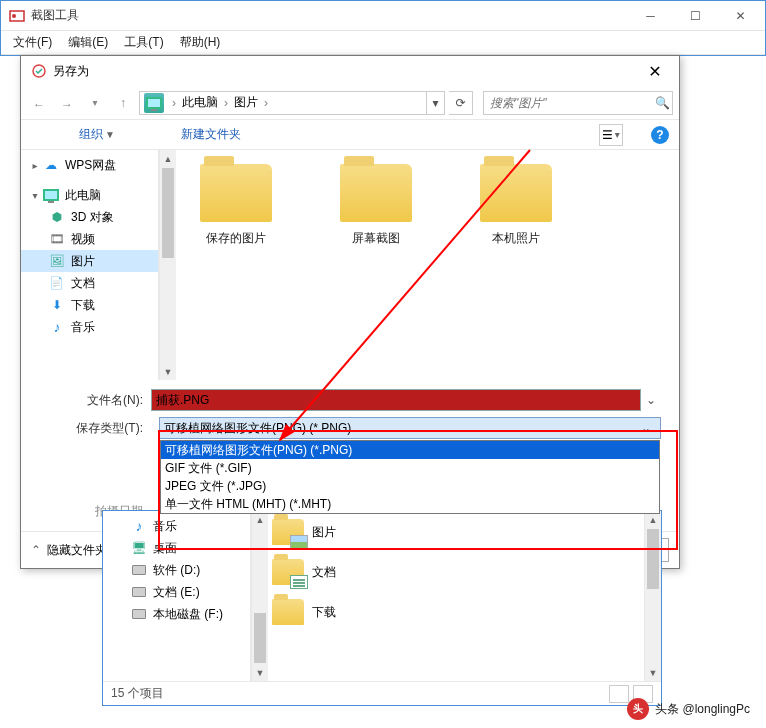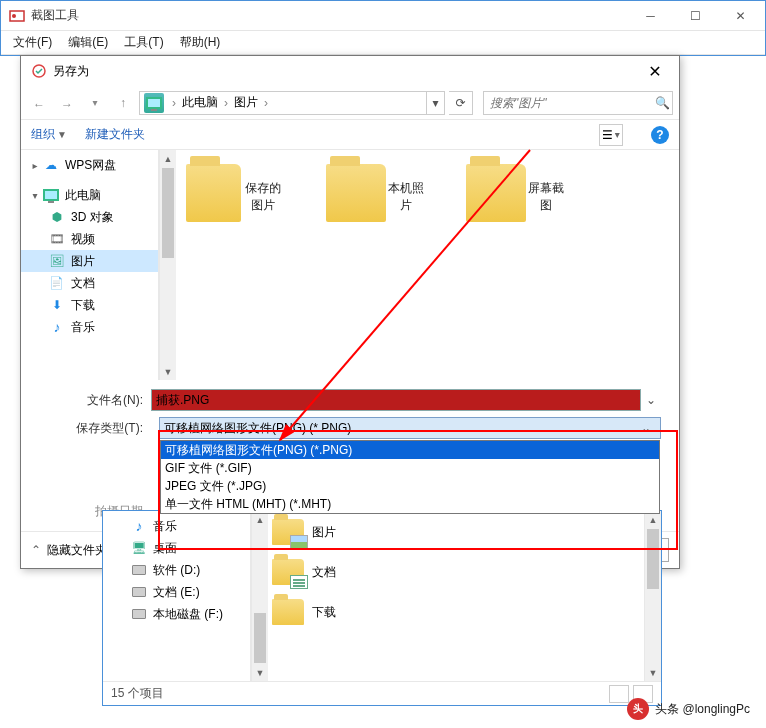--- a/index.html
+++ b/index.html
@@ -28,41 +28,41 @@
 .bc-icon { width: 20px; height: 20px; margin: 0 4px; display: flex; align-items: center; justify-content: center; background: linear-gradient(#5bb, #3a9); border-radius: 2px; }
 .bc-sep { color: #888; padding: 0 4px; }
 .bc-part { padding: 0 2px; }
 .bc-drop { width: 18px; text-align: center; color: #555; border-left: 1px solid #ccc; height: 100%; display:flex; align-items:center; justify-content:center;}
 .refresh { width: 24px; height: 24px; border: 1px solid #ccc; border-left: none; display: flex; align-items: center; justify-content: center; color: #555; }
 .searchbox { width: 190px; height: 24px; border: 1px solid #ccc; display: flex; align-items: center; margin-left: 6px; }
 .searchbox input { flex: 1; border: none; padding: 0 6px; outline: none; color: #777; font-style: italic; }
 .search-btn { width: 26px; text-align: center; color: #555; }
 
 .toolbar { height: 30px; display: flex; align-items: center; padding: 0 10px; gap: 18px; border-bottom: 1px solid #e8e8e8; }
-.tool-link { color: #1e5db8; }
+.tool-link { color: #1e5db8; margin-left: 48px; }
 .tool-drop { color: #666; font-size: 10px; margin-left: 2px; }
 .spacer { flex: 1; }
 .view-btn { width: 24px; height: 22px; border: 1px solid #ccc; display: flex; align-items: center; justify-content: center; }
 .help-btn { width: 18px; height: 18px; border-radius: 50%; background: #1e88e5; color: #fff; display: flex; align-items: center; justify-content: center; font-weight: bold; margin-left: 10px; }
 
 .body { display: flex; height: 230px; }
 .sidebar { width: 138px; border-right: 1px solid #e8e8e8; overflow: hidden; padding: 4px 0; }
 .tree-item { display: flex; align-items: center; height: 22px; padding-left: 8px; gap: 2px; }
 .tree-item.indent { padding-left: 28px; }
 .tree-item.sel { background: #cde8ff; }
 .tree-caret { width: 12px; color: #666; font-size: 10px; text-align: center; }
 .ti-label { margin-left: 4px; }
 .icon16 { width: 16px; height: 16px; display: inline-flex; align-items: center; justify-content: center; }
 .scrollbar-v { width: 17px; border-left: 1px solid #e8e8e8; background: #f0f0f0; display: flex; flex-direction: column; }
 .sb-btn { height: 17px; background: #f0f0f0; display:flex; align-items:center; justify-content:center; color:#666; font-size:9px;}
 .sb-thumb { flex: 0 0 90px; background: #c8c8c8; margin: 1px 2px; }
 .sb-track { flex: 1; }
 
 .filepane { flex: 1; padding: 14px 10px; display: flex; gap: 40px; align-items: flex-start; }
-.folder { display: flex; flex-direction: row; align-items: center; width: 100px; }
+.folder { display: flex; flex-direction: column; align-items: center; width: 100px; }
 .folder-icon { width: 72px; height: 58px; background: linear-gradient(#f7dd87, #f0c84a); border-radius: 2px 6px 2px 2px; position: relative; }
 .folder-icon::before { content: ""; position: absolute; top: -8px; left: 4px; width: 30px; height: 10px; background: #f0d070; border-radius: 2px 2px 0 0; }
 .folder-label { margin-top: 8px; text-align: center; color: #222; }
 
 .form { padding: 6px 8px 8px 0; }
 .form-row { display: flex; align-items: center; padding: 3px 10px; }
 .form-label { width: 120px; text-align: right; padding-right: 8px; color: #333; }
 .form-input { flex: 1; height: 22px; border: 1px solid #8aa; padding: 0 4px; }
 .form-select { flex: 1; height: 22px; border: 1px solid #7a9ec9; background: #d7e8f8; display: flex; align-items: center; padding: 0 4px; position: relative; }
 .form-caret { width: 20px; text-align: center; color: #555; }
@@ -218,25 +218,25 @@
       <div class="sb-track"></div>
       <div class="sb-btn">▼</div>
     </div>
     <div class="filepane">
       <div class="folder">
           <div class="folder-icon"></div>
           <div class="folder-label">保存的图片</div>
         </div>
       <div class="folder">
           <div class="folder-icon"></div>
-          <div class="folder-label">本机照片</div>
+          <div class="folder-label">屏幕截图</div>
         </div>
       <div class="folder">
           <div class="folder-icon"></div>
-          <div class="folder-label">屏幕截图</div>
+          <div class="folder-label">本机照片</div>
         </div>
     </div>
   </div>
 
   <div class="form">
     <div class="form-row">
       <div class="form-label">文件名(N):</div>
       <input class="form-input" style="background: #b91c1c;" value="捕获.PNG">
       <div class="form-caret">⌄</div>
     </div>

